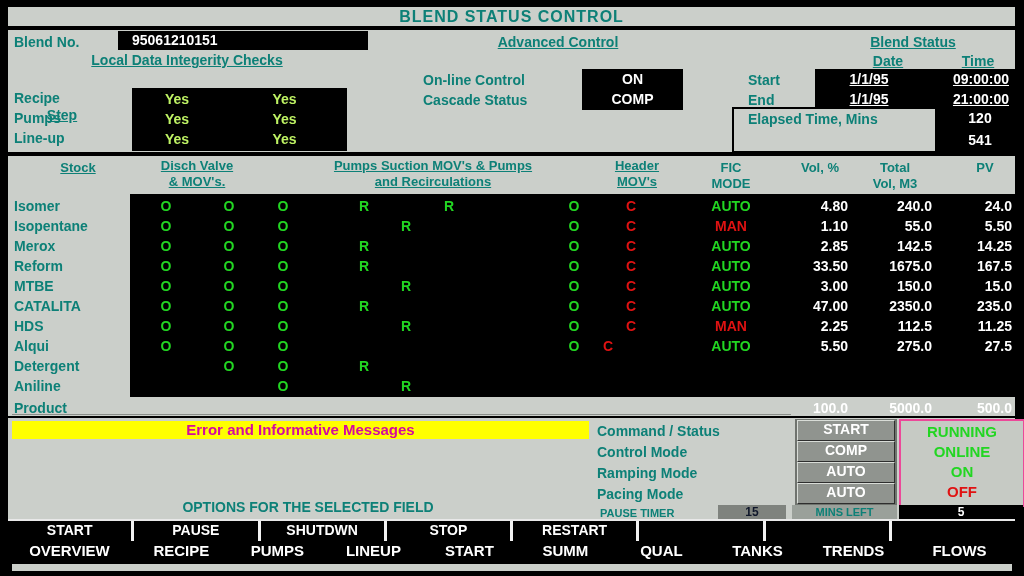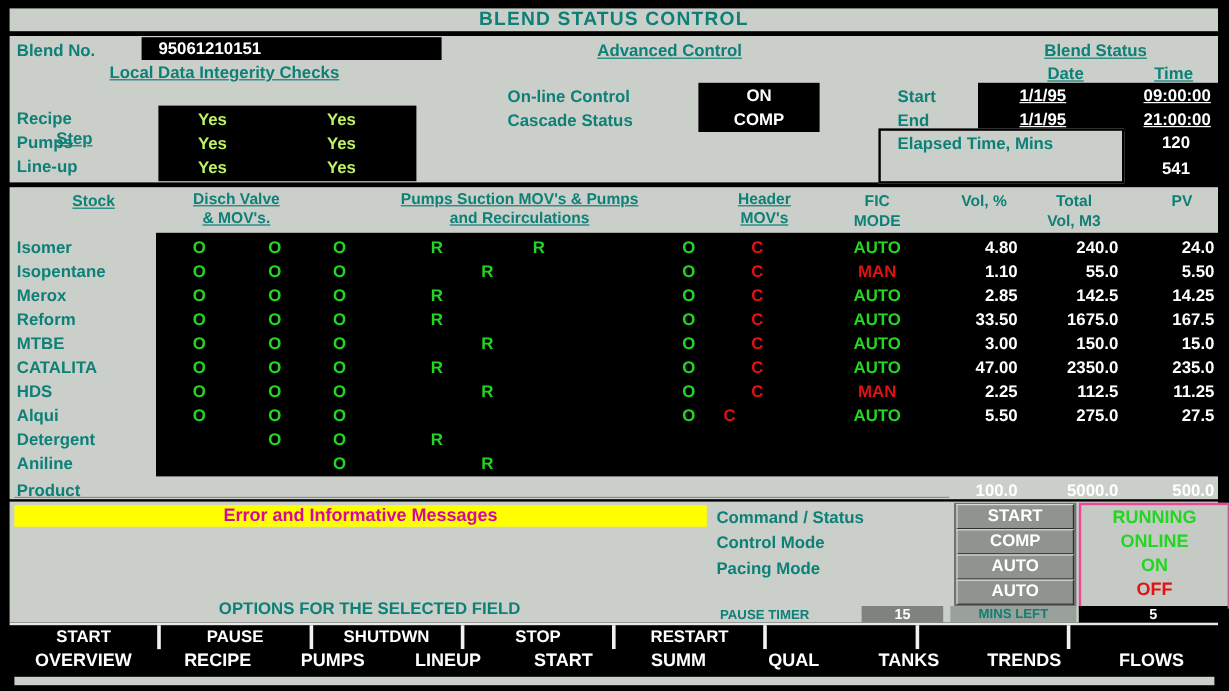--- a/index.html
+++ b/index.html
@@ -67,21 +67,21 @@
   #cmd-labels{left:589px;top:3px;}
   #cmd-labels div{height:21px;font-size:14px;line-height:21px;color:#0d8077;}
   #cmd-btn-strip{left:787px;top:1px;width:102px;height:86px;background:#6f736e;}
   .cmd-btn{position:absolute;left:2px;width:96px;height:19px;background:#90948f;
     border:1px solid #2e2e2e;border-top-color:#d8dcd7;border-left-color:#d8dcd7;
     color:#fff;font-size:14px;line-height:17px;text-align:center;}
   #cmd-status-panel{left:891px;top:1px;width:122px;height:84px;background:#c6cac4;border:2px solid #ec4899;}
   .cmd-status{position:absolute;left:0;width:100%;height:21px;font-size:15px;line-height:21px;text-align:center;}
   #pause-label{left:592px;top:88px;font-size:11px;line-height:14px;}
   #pause-box{left:710px;top:87px;width:68px;height:14px;background:#7f837e;}
-  #pause-box div{color:#ffffff;font-size:12px;line-height:14px;text-align:center;}
+  #pause-box div{color:#0f172a;font-size:12px;line-height:14px;text-align:center;}
   #minsleft-band{left:784px;top:87px;width:105px;height:14px;background:#9aa09a;}
   #minsleft-band div{font-size:11px;line-height:14px;text-align:center;}
   #minsleft-box{left:891px;top:87px;width:124px;height:14px;}
   #minsleft-box div{color:#fff;font-size:12px;line-height:14px;text-align:center;}
   
   #action-row{left:8px;top:519px;width:1007px;height:20px;background:#000;
     border-top:2px solid #e8e8e8;display:flex;}
   .action-seg{flex:1;border-right:3px solid #f2f2f2;color:#fff;font-size:14px;
     line-height:19px;text-align:center;}
   .action-seg:last-child{border-right:none;}
@@ -272,20 +272,21 @@
   </div>
 
   <div class="panel" id="bottom-panel">
     <div class="abs" id="msg-banner">
       <div>Error and Informative Messages</div>
     </div>
     <div class="abs teal ctr" id="options-label">OPTIONS FOR THE SELECTED FIELD</div>
     <div class="abs" id="cmd-labels">
         <div>Command / Status</div>
         <div>Control Mode</div>
+        <div>Ramping Mode</div>
         <div>Pacing Mode</div>
       </div>
     <div class="abs" id="cmd-btn-strip">
         <div class="cmd-btn" style="top: 1px;">START</div>
         <div class="cmd-btn" style="top: 22px;">COMP</div>
         <div class="cmd-btn" style="top: 43px;">AUTO</div>
         <div class="cmd-btn" style="top: 64px;">AUTO</div>
       </div>
     <div class="abs" id="cmd-status-panel">
         <div class="cmd-status" style="top: 0px; color: rgb(34, 214, 34);">RUNNING</div>

